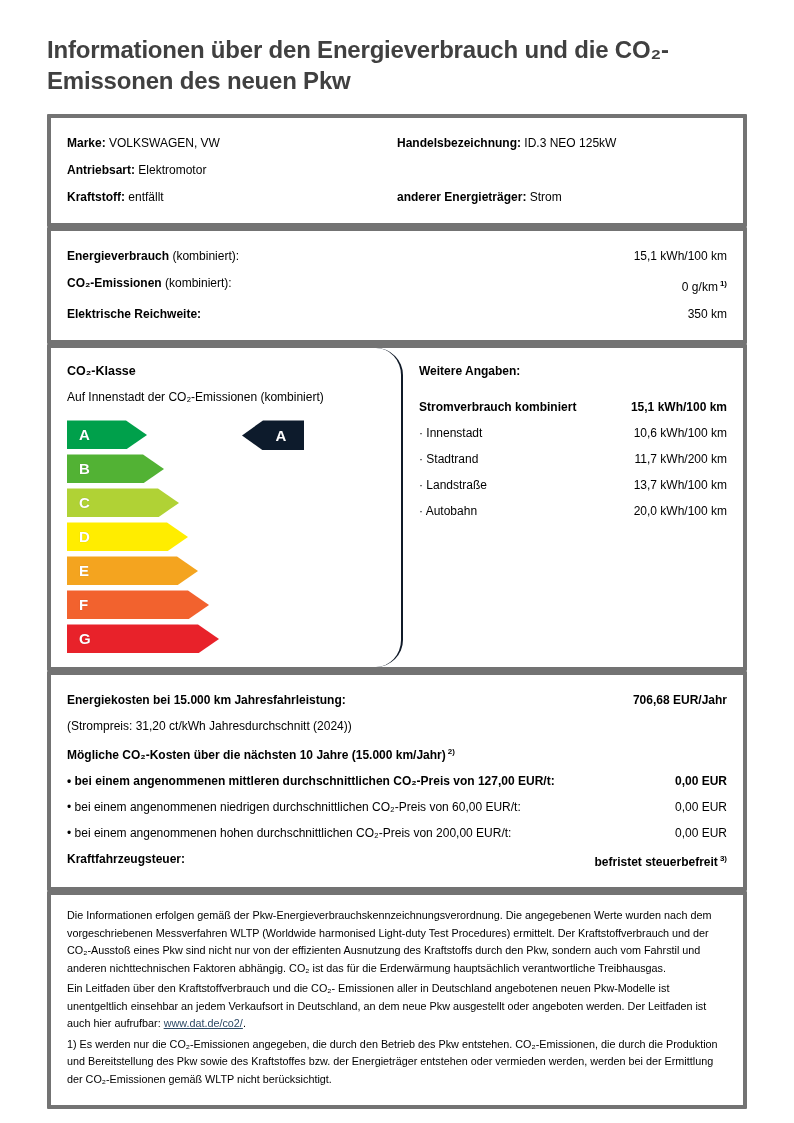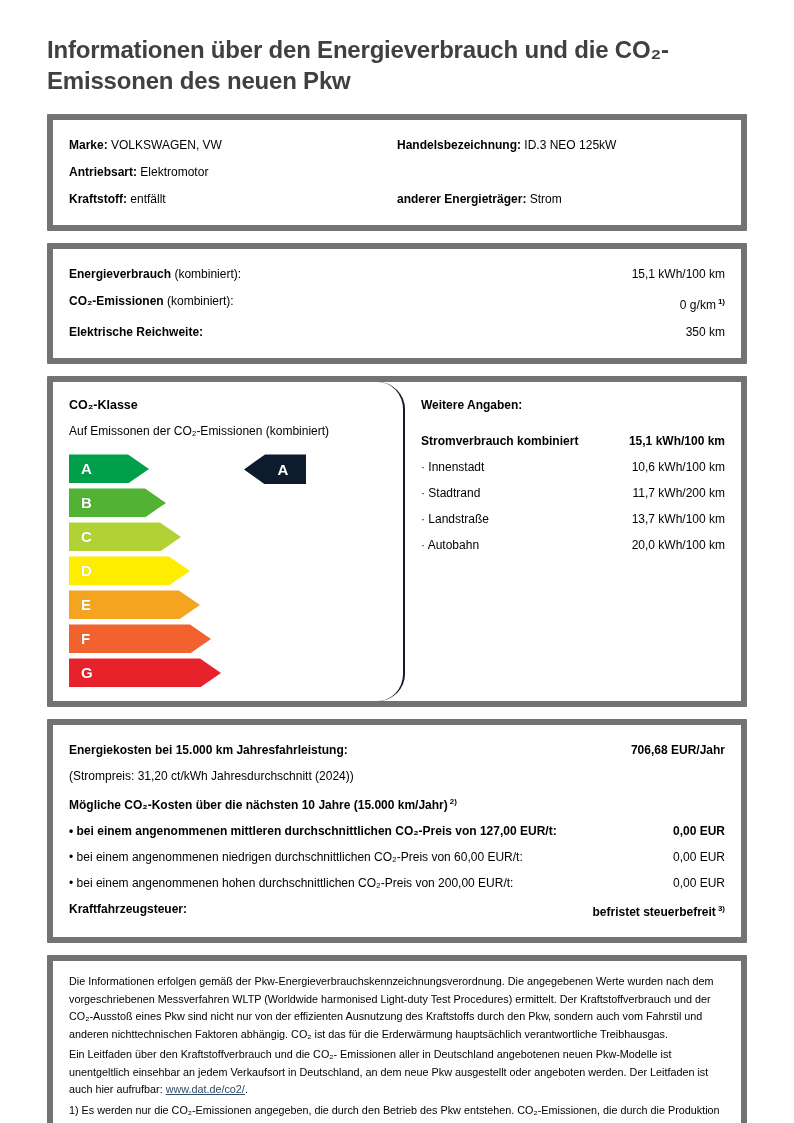--- a/index.html
+++ b/index.html
@@ -13,23 +13,22 @@
   }
   .page { padding:30px 47px 0 47px; }
 
   .title {
     font-size:24px; font-weight:700; line-height:1.3;
     letter-spacing:-0.2px; margin:4px 0 18px 0; color:#404040;
   }
   .title span { display:block; }
 
   .box {
-    border:6px solid #737373;
+    border:4px solid #737373;
     border-radius:1px;
-    margin-bottom:12px;
     padding:12px 16px;
   }
 
   
   .veh-grid { display:grid; grid-template-columns:1fr 1fr; row-gap:0; }
   .veh-row { line-height:27px; font-size:12px; white-space:nowrap; }
   .veh-row.right { }
   .lbl { font-weight:700; }
 
   
@@ -108,21 +107,21 @@
     </div>
     <div class="kv-row">
       <span><span class="lbl">Elektrische Reichweite:</span><span></span></span>
       <span class="val"><span>350 km</span></span>
     </div>
   </div>
 
   <div class="box split">
     <div class="split-left">
       <div class="sec-head">CO₂-Klasse</div>
-      <div class="sec-sub">Auf Emissonen der CO₂-Emissionen (kombiniert)</div>
+      <div class="sec-sub">Auf Innenstadt der CO₂-Emissionen (kombiniert)</div>
       <div class="arrows">
         <div class="arrow" style="width: 80px; background: rgb(0, 160, 75);">
             <span>A</span>
           </div>
         <div class="arrow" style="width: 97px; background: rgb(82, 178, 52);">
             <span>B</span>
           </div>
         <div class="arrow" style="width: 112px; background: rgb(176, 210, 53);">
             <span>C</span>
           </div>

